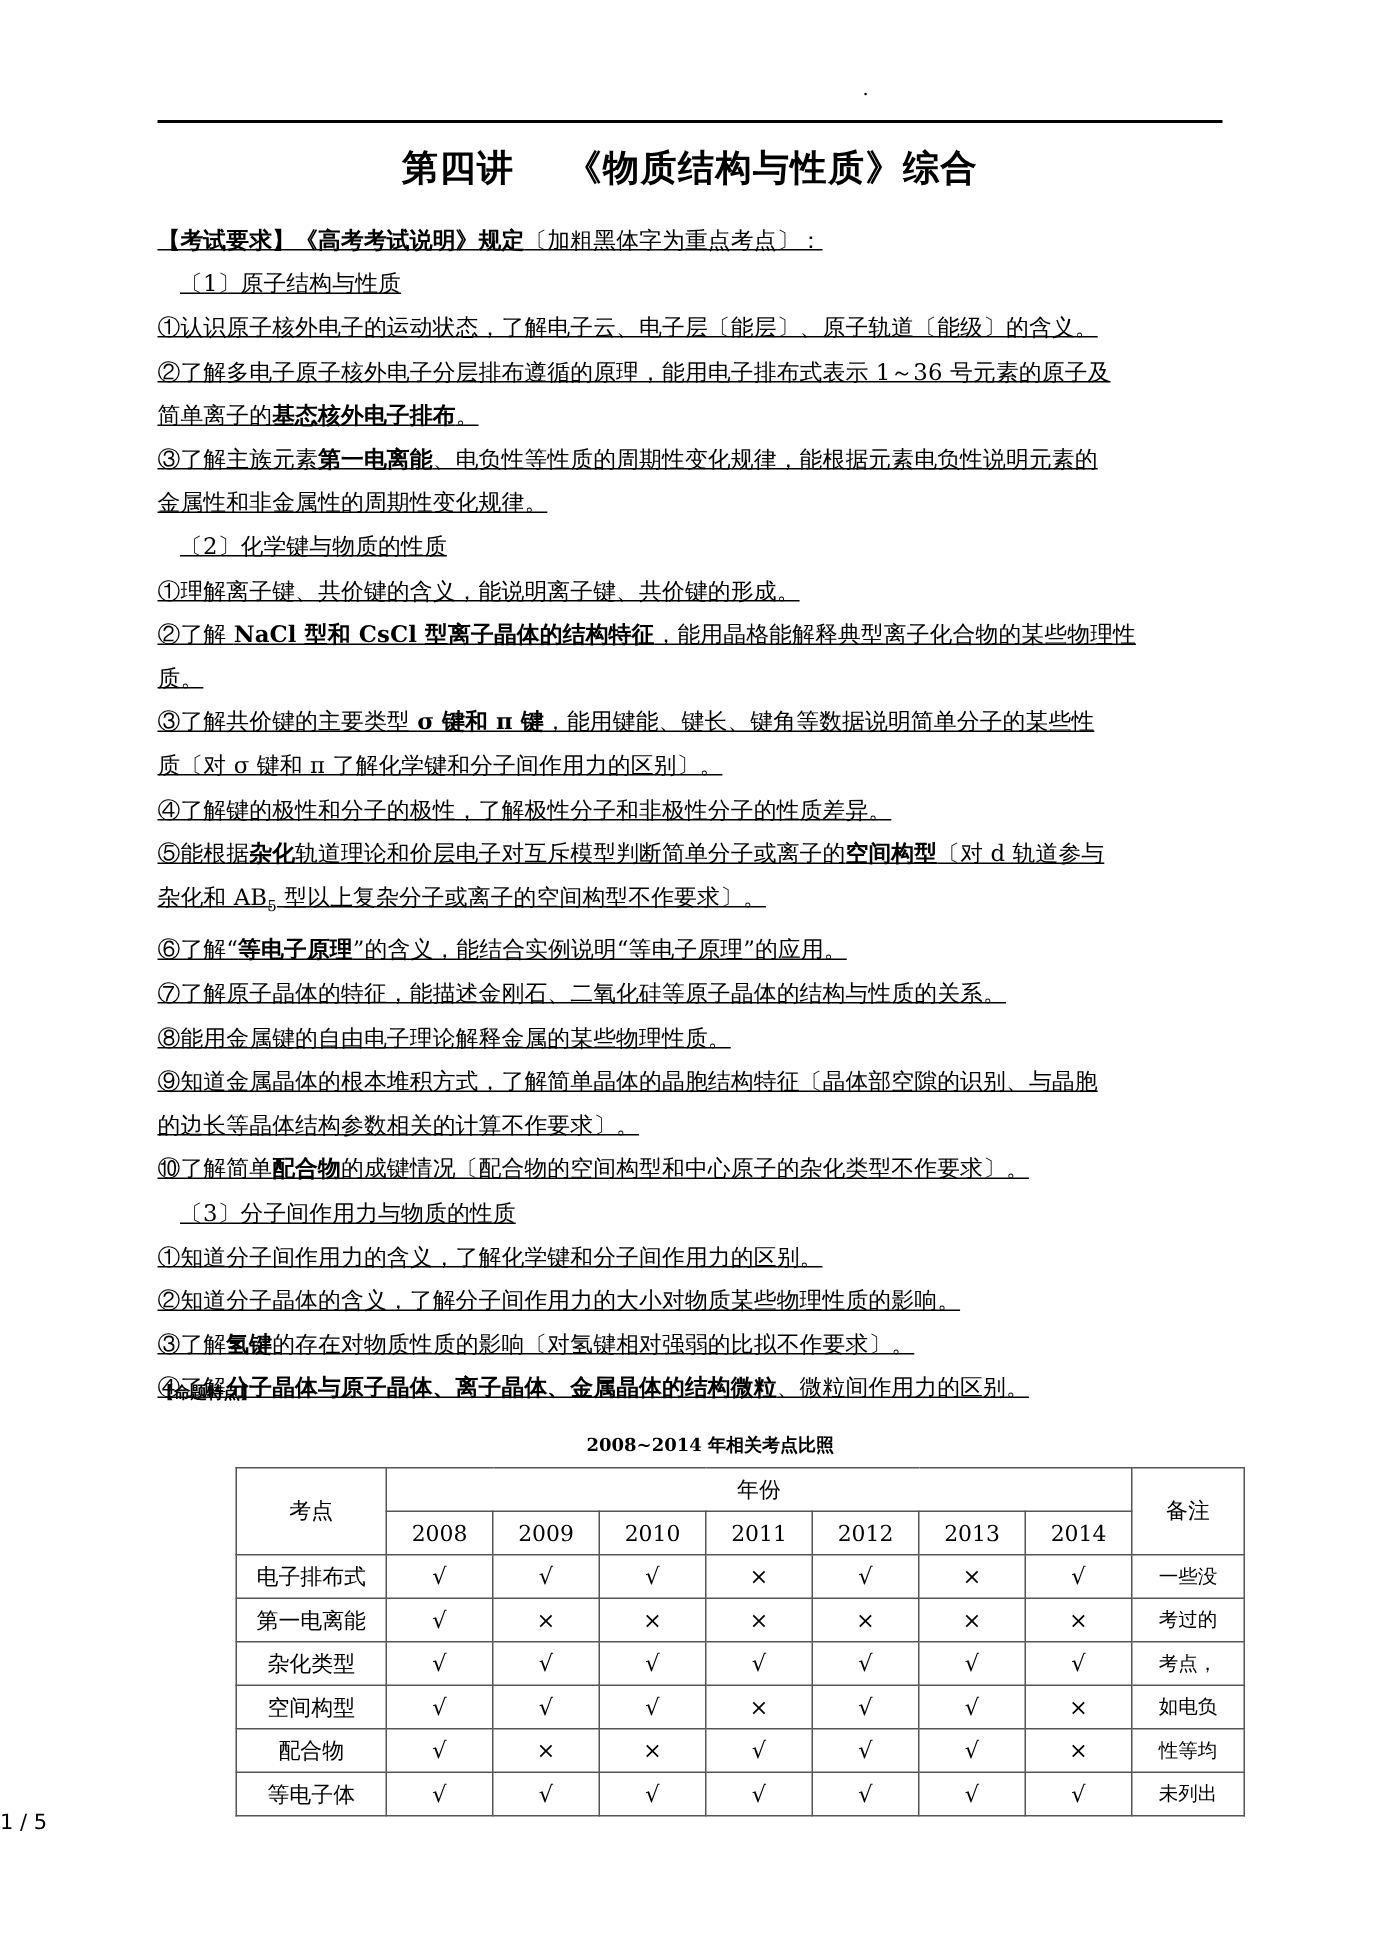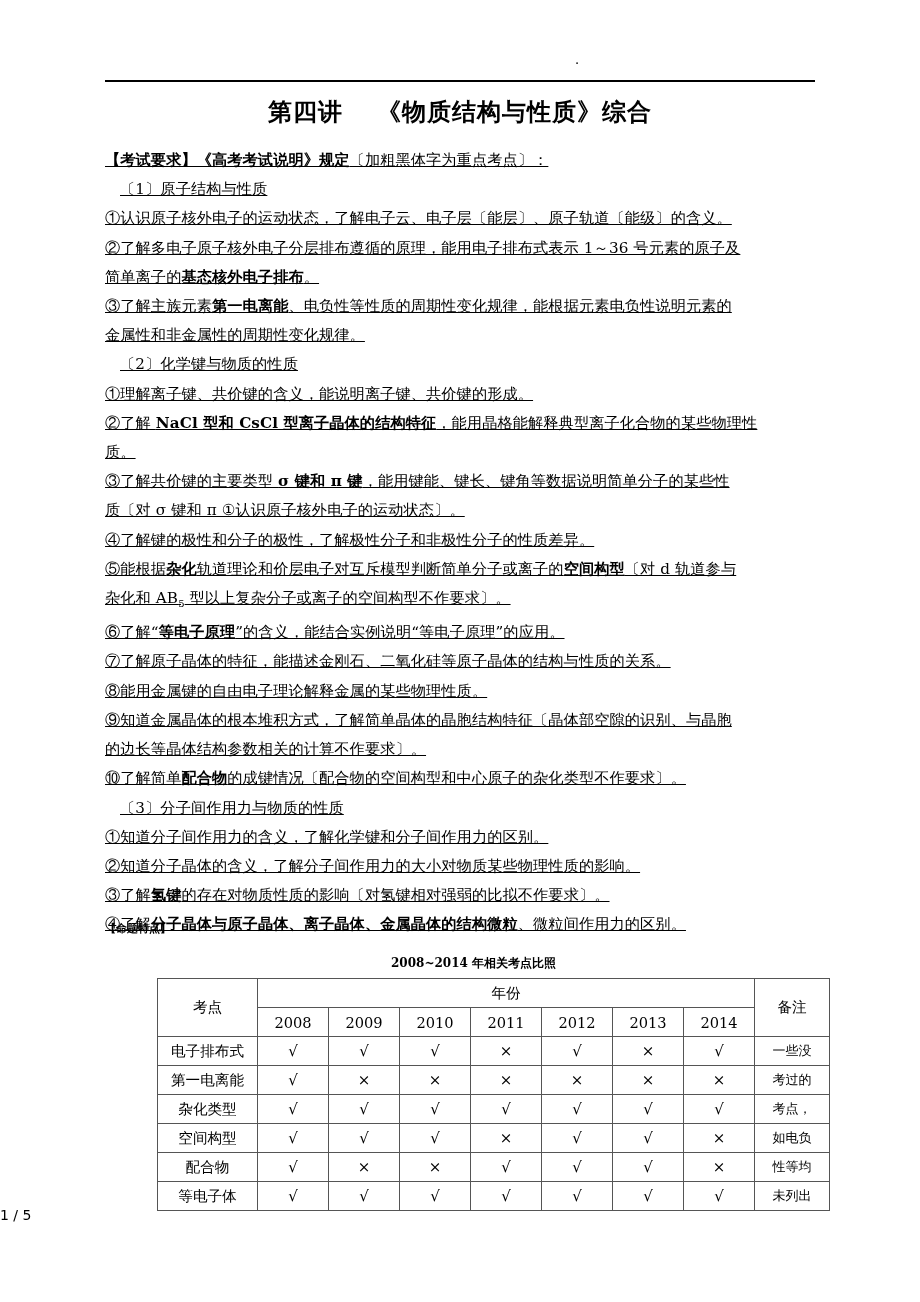--- a/index.html
+++ b/index.html
@@ -162,21 +162,21 @@
       <div class="line">①认识原子核外电子的运动状态，了解电子云、电子层〔能层〕、原子轨道〔能级〕的含义。</div>
       <div class="line">②了解多电子原子核外电子分层排布遵循的原理，能用电子排布式表示 1～36 号元素的原子及</div>
       <div class="line">简单离子的<b>基态核外电子排布</b>。</div>
       <div class="line">③了解主族元素<b>第一电离能</b>、电负性等性质的周期性变化规律，能根据元素电负性说明元素的</div>
       <div class="line">金属性和非金属性的周期性变化规律。</div>
       <div class="line indent">〔2〕化学键与物质的性质</div>
       <div class="line">①理解离子键、共价键的含义，能说明离子键、共价键的形成。</div>
       <div class="line">②了解 <b>NaCl 型和 CsCl 型离子晶体的结构特征</b>，能用晶格能解释典型离子化合物的某些物理性</div>
       <div class="line">质。</div>
       <div class="line">③了解共价键的主要类型 <b>σ 键和 π 键</b>，能用键能、键长、键角等数据说明简单分子的某些性</div>
-      <div class="line">质〔对 σ 键和 π ①认识原子核外电子的运动状态〕。</div>
+      <div class="line">质〔对 σ 键和 π 了解化学键和分子间作用力的区别〕。</div>
       <div class="line">④了解键的极性和分子的极性，了解极性分子和非极性分子的性质差异。</div>
       <div class="line">⑤能根据<b>杂化</b>轨道理论和价层电子对互斥模型判断简单分子或离子的<b>空间构型</b>〔对 d 轨道参与</div>
       <div class="line">杂化和 AB<sub>5</sub> 型以上复杂分子或离子的空间构型不作要求〕。</div>
       <div class="line">⑥了解“<b>等电子原理</b>”的含义，能结合实例说明“等电子原理”的应用。</div>
       <div class="line">⑦了解原子晶体的特征，能描述金刚石、二氧化硅等原子晶体的结构与性质的关系。</div>
       <div class="line">⑧能用金属键的自由电子理论解释金属的某些物理性质。</div>
       <div class="line">⑨知道金属晶体的根本堆积方式，了解简单晶体的晶胞结构特征〔晶体部空隙的识别、与晶胞</div>
       <div class="line">的边长等晶体结构参数相关的计算不作要求〕。</div>
       <div class="line">⑩了解简单<b>配合物</b>的成键情况〔配合物的空间构型和中心原子的杂化类型不作要求〕。</div>
       <div class="line indent">〔3〕分子间作用力与物质的性质</div>

